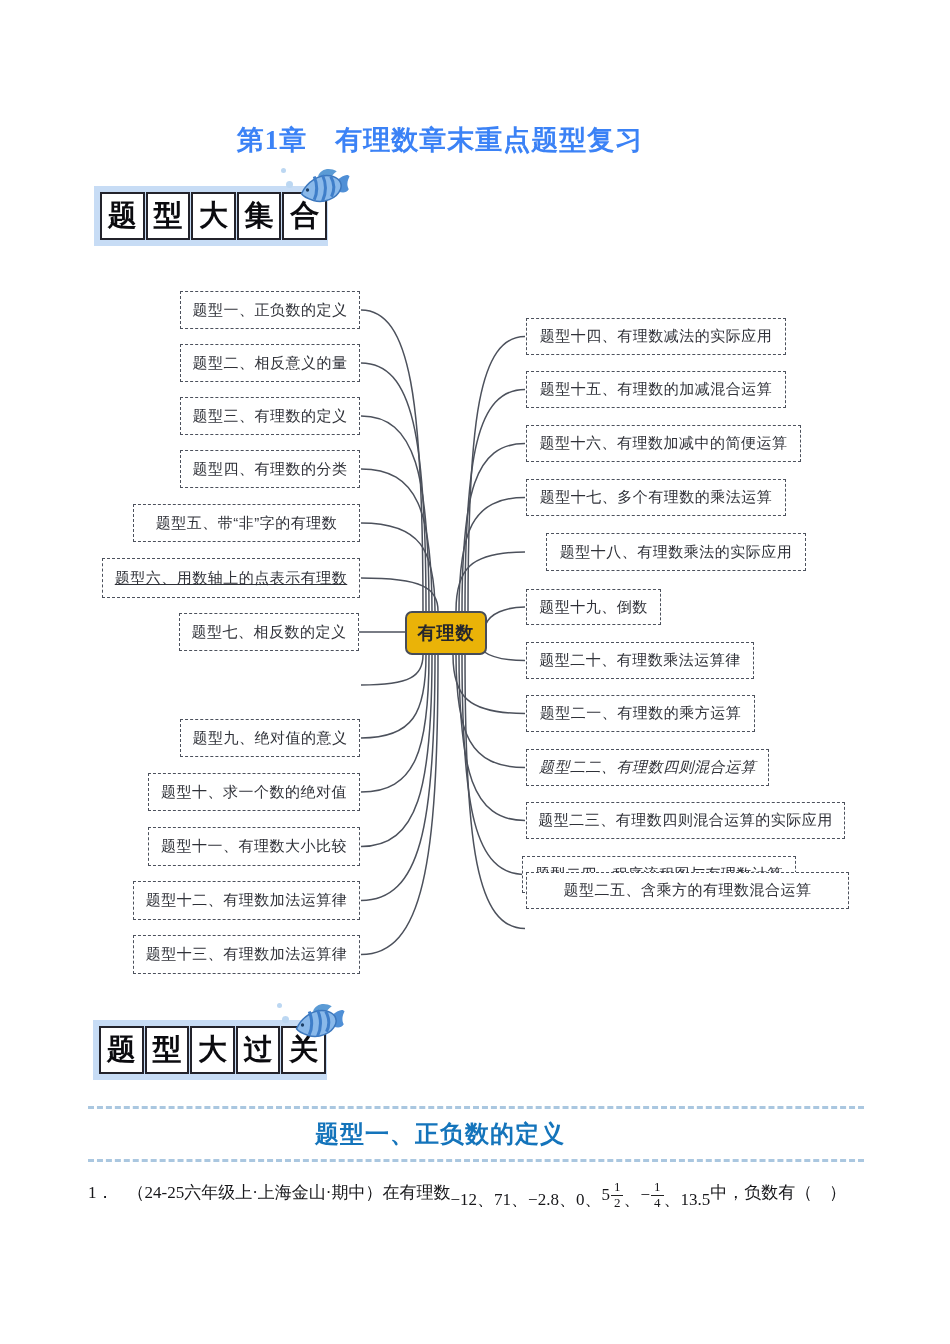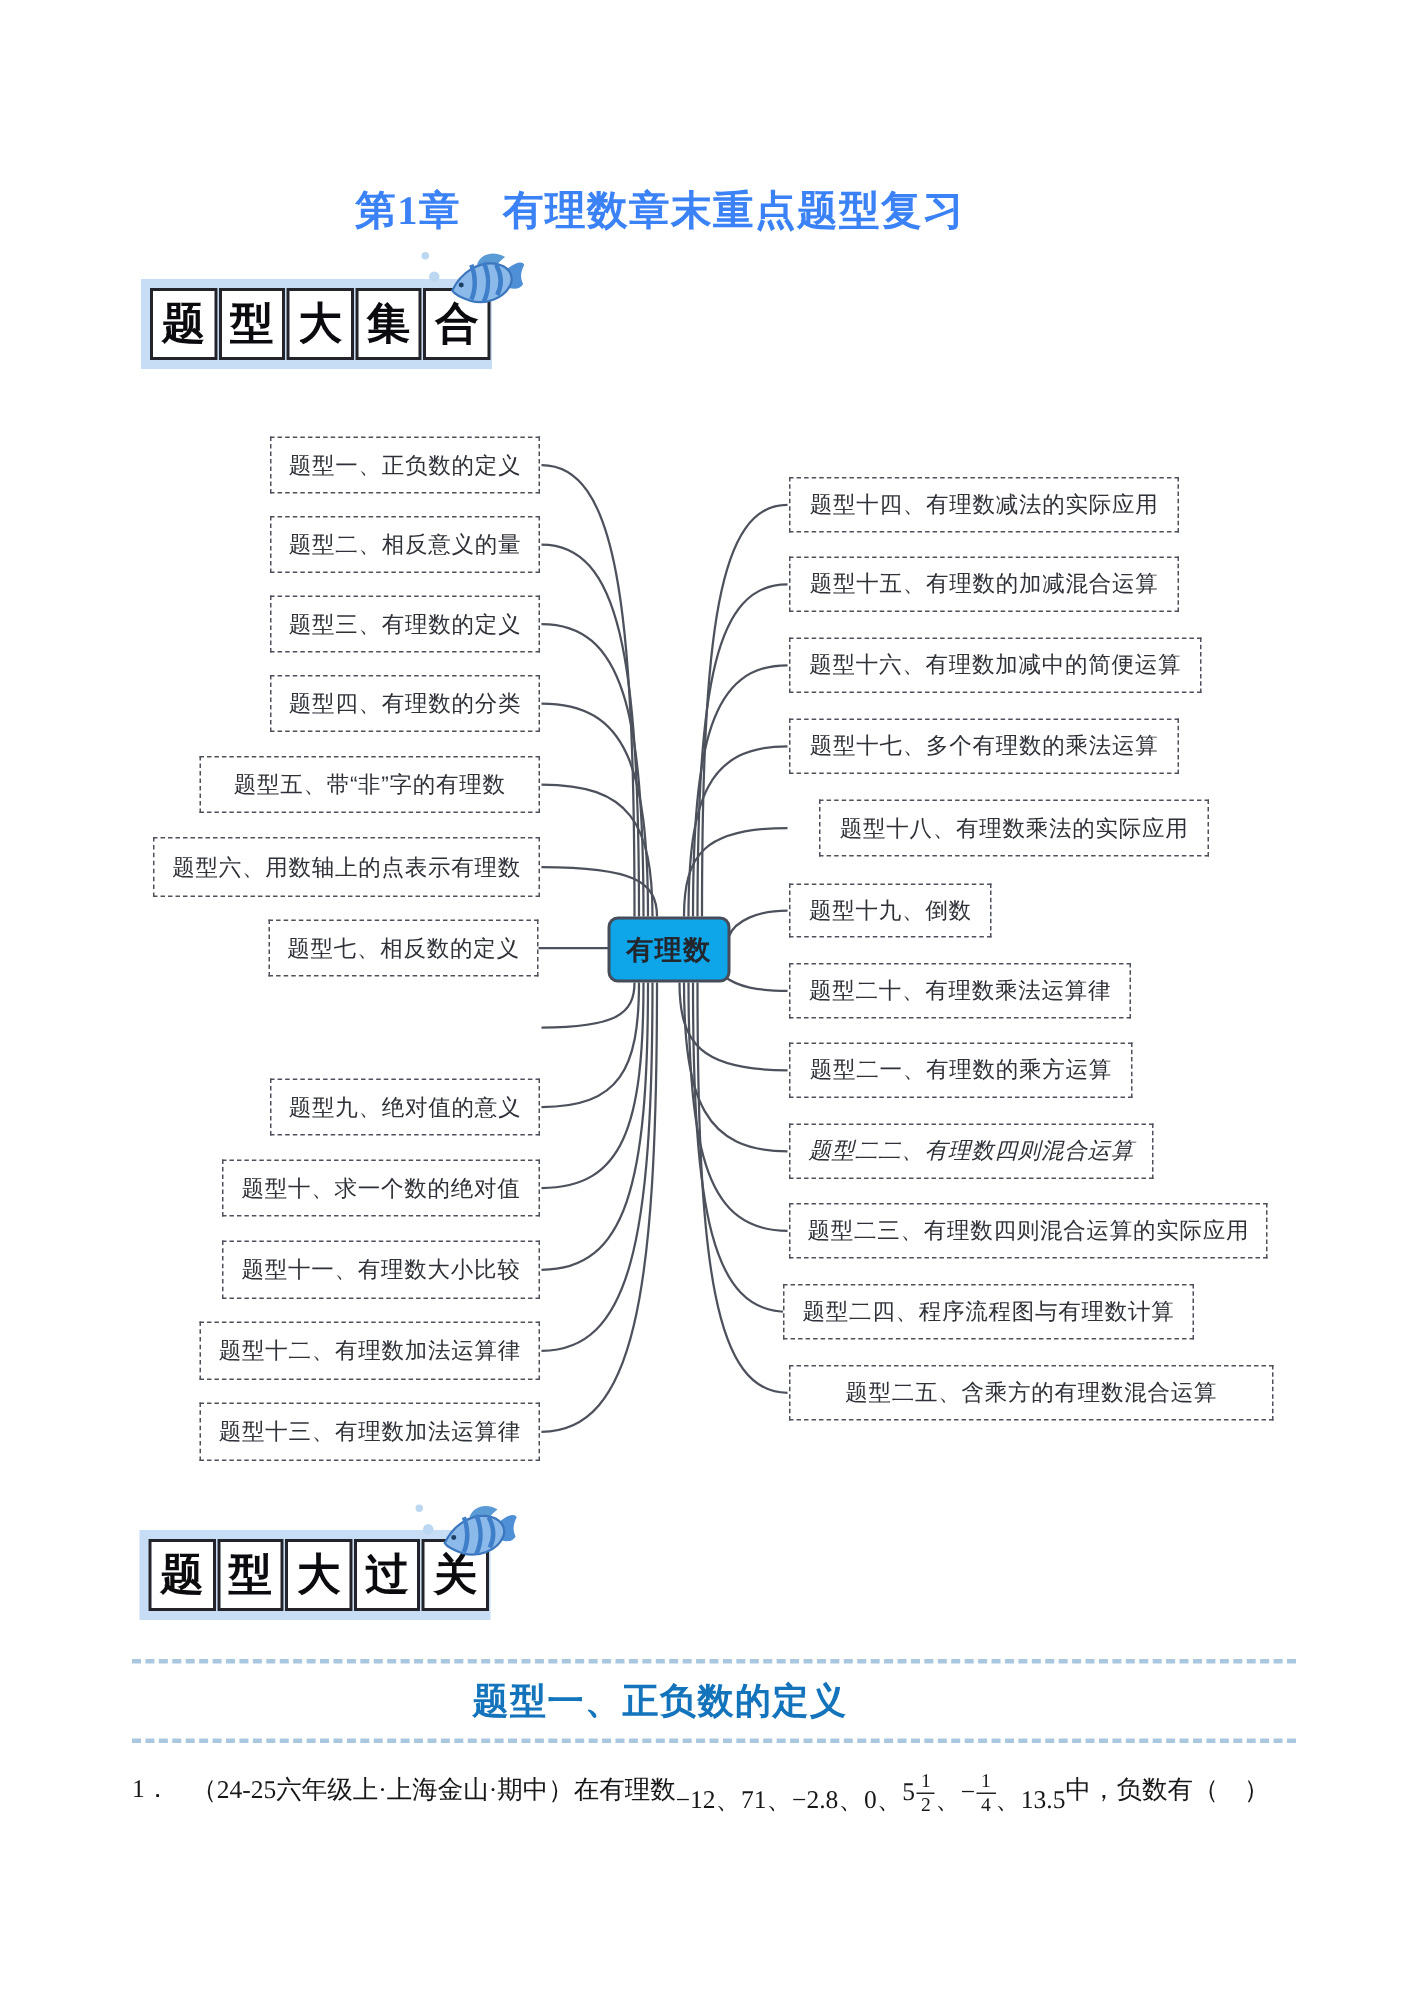--- a/index.html
+++ b/index.html
@@ -20,21 +20,21 @@
   .bubble{position:absolute;border-radius:50%;background:#bcd7f2;}
 
   .fish{position:absolute;width:54px;height:42px;}
 
   
   #mindmap{position:absolute;left:0;top:0;width:950px;height:1010px;}
   #map-svg{position:absolute;left:0;top:0;pointer-events:none;}
   .map-box{position:absolute;background:#fff;border:1.5px dashed #4c515c;
     box-sizing:border-box;display:flex;align-items:center;justify-content:center;
     font-size:15px;letter-spacing:.5px;font-weight:500;color:#2f3138;white-space:nowrap;}
-  .map-node{position:absolute;background:#0ea5e9;border:2px solid #464c59;border-radius:7px;
+  .map-node{position:absolute;background:#eab308;border:2px solid #464c59;border-radius:7px;
     box-sizing:border-box;display:flex;align-items:center;justify-content:center;
     font-size:18px;font-weight:700;letter-spacing:1px;color:#24262d;}
 
   
   .divider{position:absolute;left:88px;width:776px;border-top:3px dashed #aac7e0;}
   .section-heading{position:absolute;left:0;top:1118px;width:880px;text-align:center;
     font-size:24px;font-weight:700;letter-spacing:1px;color:#1474bb;}
 
   
   .question{position:absolute;left:88px;top:1178px;width:790px;
@@ -99,39 +99,39 @@
       <path d="M 525 820.5 C 472.2 820.5, 459 770.85, 459 655" fill="none" stroke="#4c515c" stroke-width="1.5"></path>
       <path d="M 525 874.5 C 474.6 874.5, 462 808.65, 462 655" fill="none" stroke="#4c515c" stroke-width="1.5"></path>
       <path d="M 525 928.5 C 477 928.5, 465 846.45, 465 655" fill="none" stroke="#4c515c" stroke-width="1.5"></path>
     </svg>
   <div class="map-node" style="left:405px;top:611px;width:82px;height:44px;">有理数</div>
 <div class="map-box" style="left: 180px; top: 291px; width: 180px; height: 38px;">题型一、正负数的定义</div>
     <div class="map-box" style="left: 180px; top: 344px; width: 180px; height: 38px;">题型二、相反意义的量</div>
     <div class="map-box" style="left: 180px; top: 397px; width: 180px; height: 38px;">题型三、有理数的定义</div>
     <div class="map-box" style="left: 180px; top: 450px; width: 180px; height: 38px;">题型四、有理数的分类</div>
     <div class="map-box" style="left: 133px; top: 504px; width: 227px; height: 38px;">题型五、带“非”字的有理数</div>
-    <div class="map-box" style="left: 102px; top: 558px; width: 258px; height: 40px;">题型六、用数轴上的点表示有理数</div>
+    <div class="map-box" style="left: 102px; top: 558px; width: 258px; height: 40px; text-decoration: underline;">题型六、用数轴上的点表示有理数</div>
     <div class="map-box" style="left: 179px; top: 613px; width: 180px; height: 38px;">题型七、相反数的定义</div>
     <div class="map-box" style="left: 180px; top: 719px; width: 180px; height: 38px;">题型九、绝对值的意义</div>
     <div class="map-box" style="left: 148px; top: 773px; width: 212px; height: 38px;">题型十、求一个数的绝对值</div>
     <div class="map-box" style="left: 148px; top: 827px; width: 212px; height: 39px;">题型十一、有理数大小比较</div>
     <div class="map-box" style="left: 133px; top: 881px; width: 227px; height: 39px;">题型十二、有理数加法运算律</div>
     <div class="map-box" style="left: 133px; top: 935px; width: 227px; height: 39px;">题型十三、有理数加法运算律</div>
     <div class="map-box" style="left: 526px; top: 318px; width: 260px; height: 37px;">题型十四、有理数减法的实际应用</div>
     <div class="map-box" style="left: 526px; top: 371px; width: 260px; height: 37px;">题型十五、有理数的加减混合运算</div>
     <div class="map-box" style="left: 526px; top: 425px; width: 275px; height: 37px;">题型十六、有理数加减中的简便运算</div>
     <div class="map-box" style="left: 526px; top: 479px; width: 260px; height: 37px;">题型十七、多个有理数的乘法运算</div>
     <div class="map-box" style="left: 546px; top: 533px; width: 260px; height: 38px;">题型十八、有理数乘法的实际应用</div>
     <div class="map-box" style="left: 526px; top: 589px; width: 135px; height: 36px;">题型十九、倒数</div>
     <div class="map-box" style="left: 526px; top: 642px; width: 228px; height: 37px;">题型二十、有理数乘法运算律</div>
     <div class="map-box" style="left: 526px; top: 695px; width: 229px; height: 37px;">题型二一、有理数的乘方运算</div>
     <div class="map-box" style="left: 526px; top: 749px; width: 243px; height: 37px; font-style: italic;">题型二二、有理数四则混合运算</div>
     <div class="map-box" style="left: 526px; top: 802px; width: 319px; height: 37px;">题型二三、有理数四则混合运算的实际应用</div>
     <div class="map-box" style="left: 522px; top: 856px; width: 274px; height: 37px;">题型二四、程序流程图与有理数计算</div>
-    <div class="map-box" style="left: 526px; top: 910px; width: 323px; height: 37px;">题型二五、含乘方的有理数混合运算</div>
+    <div class="map-box" style="left: 526px; top: 872px; width: 323px; height: 37px;">题型二五、含乘方的有理数混合运算</div>
   </div>
 
 <div class="banner" style="left:93px;top:1020px;">
     <span class="charbox">题</span>
     <span class="charbox">型</span>
     <span class="charbox">大</span>
     <span class="charbox">过</span>
     <span class="charbox">关</span>
   </div>
 <div class="bubble" style="left:277px;top:1003px;width:5px;height:5px;"></div>

